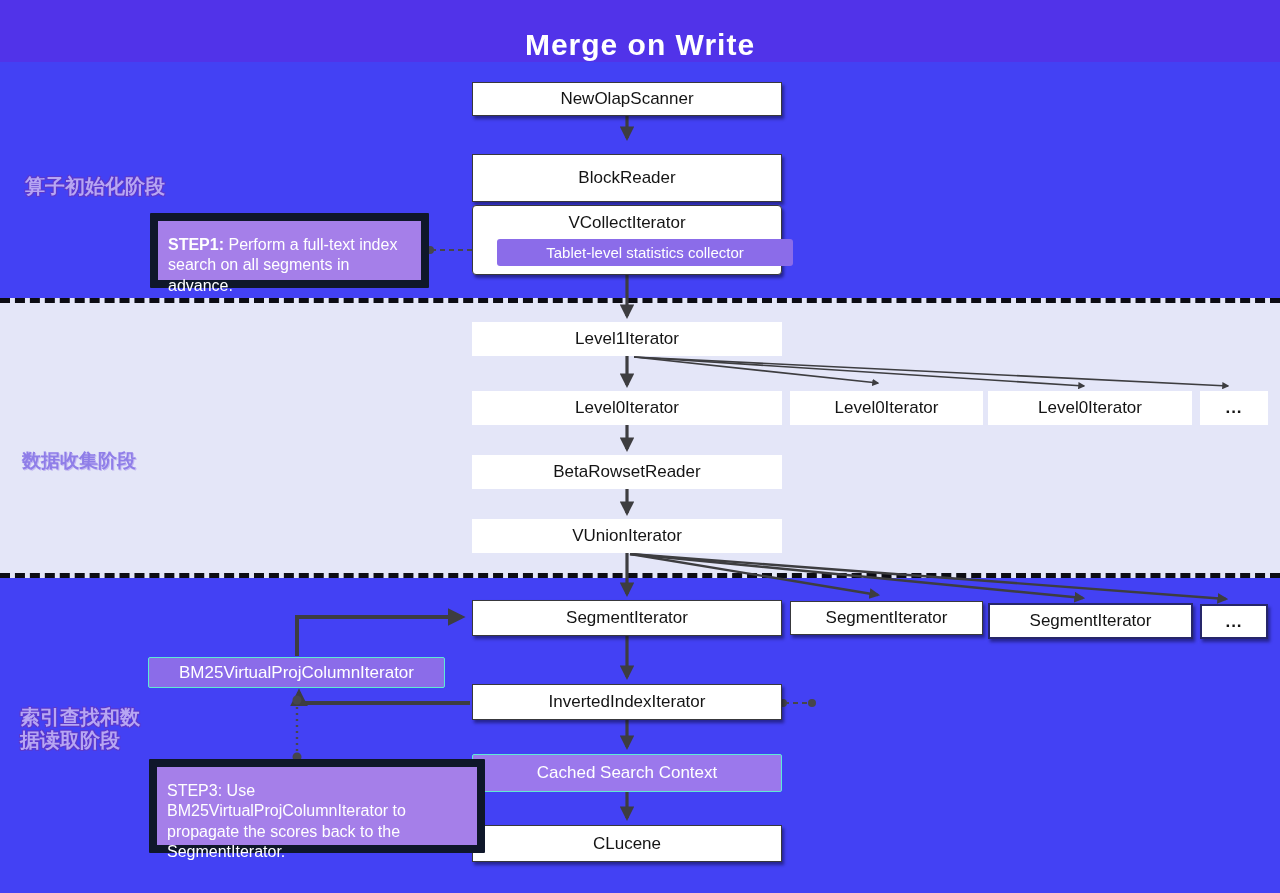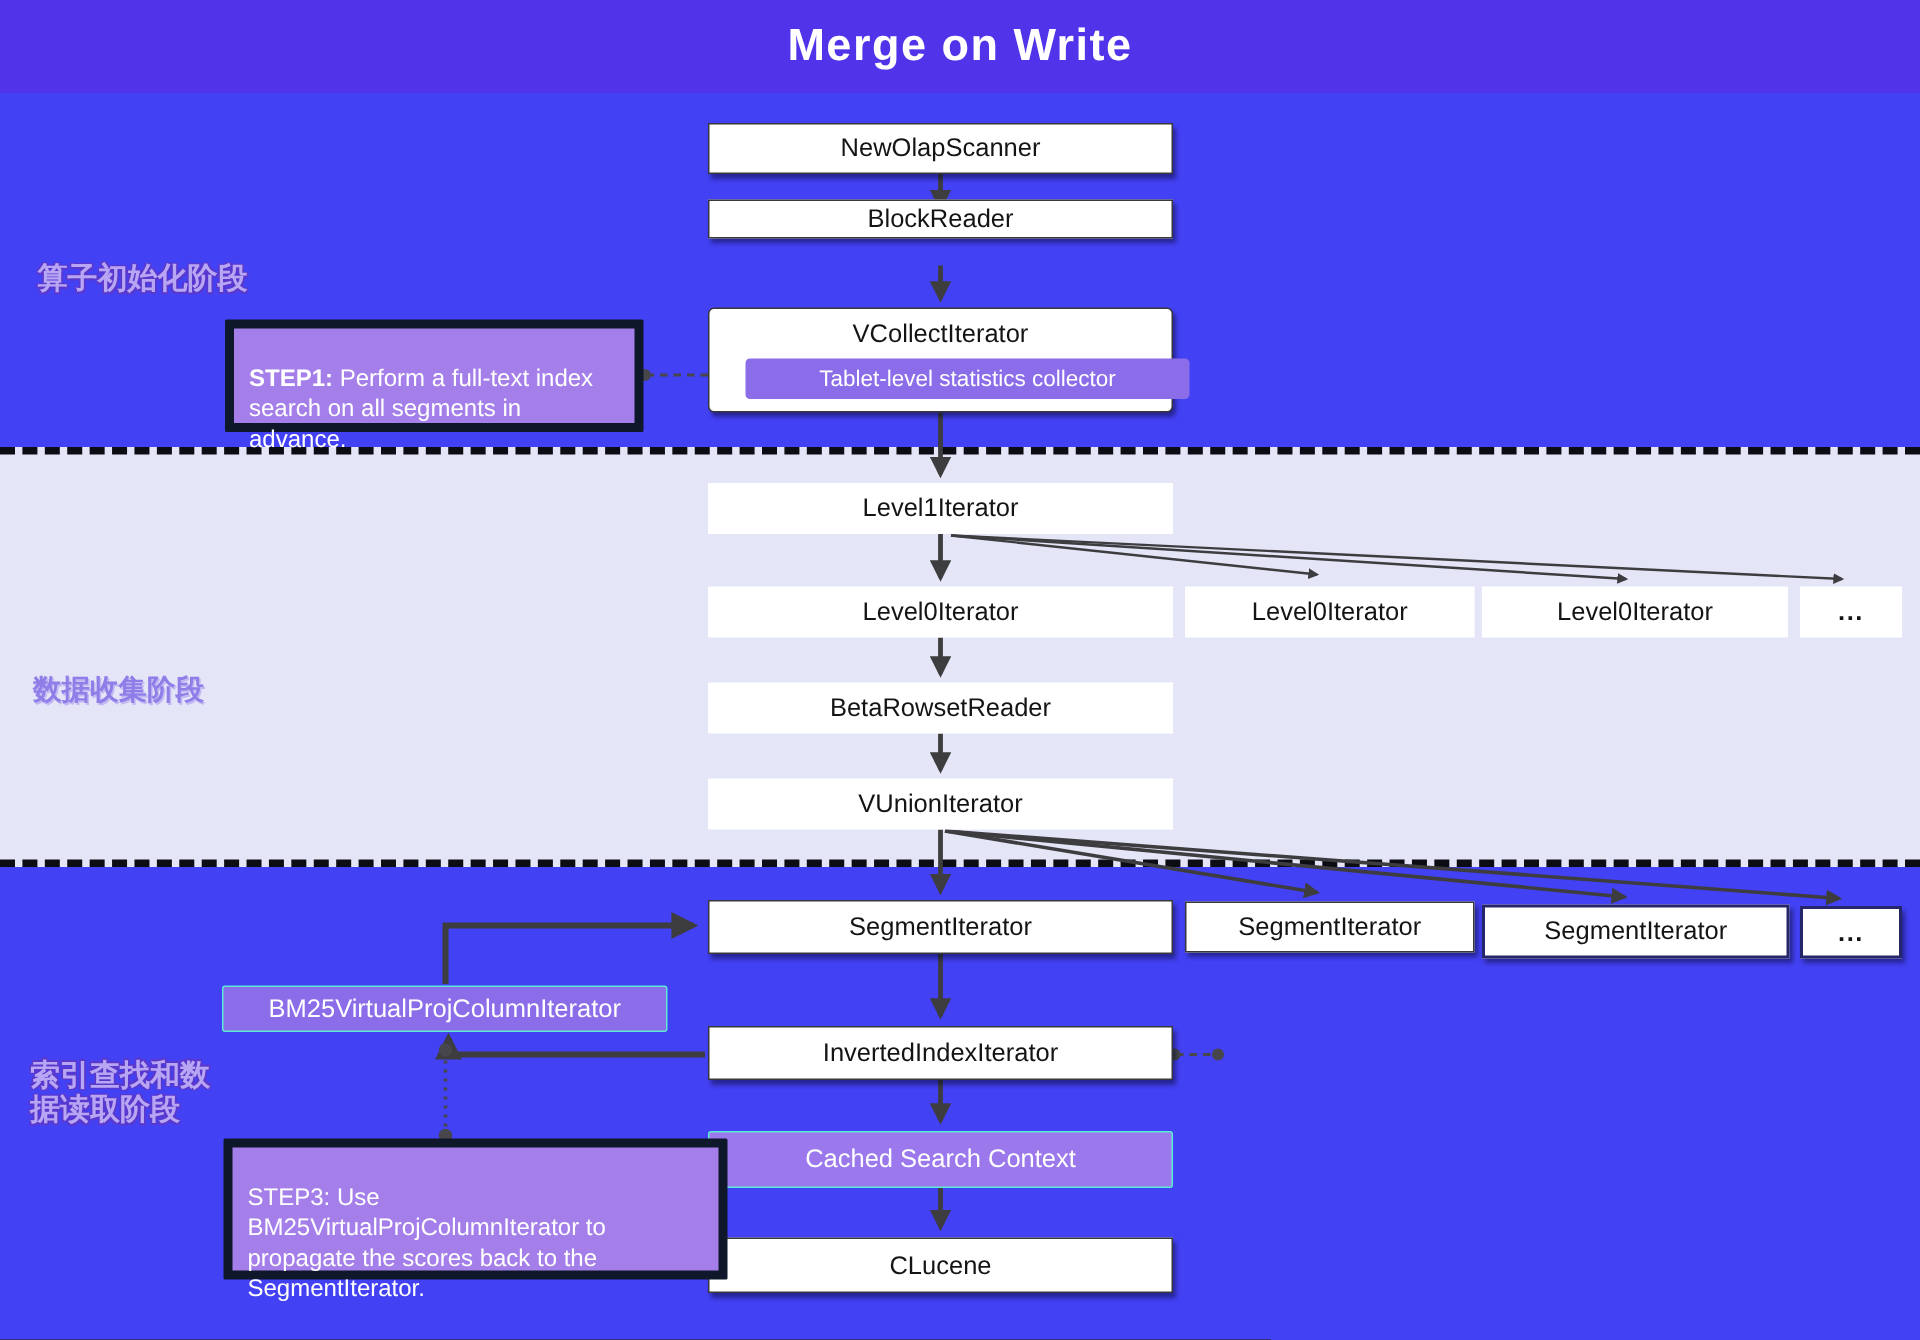--- a/index.html
+++ b/index.html
@@ -4,35 +4,35 @@
 <style>
   html,body{margin:0;padding:0;background:#222;}
   #canvas{
     position:relative;width:1280px;height:893px;overflow:hidden;
     background:var(--band_blue,#4341f4);
     font-family:"Liberation Sans","DejaVu Sans",sans-serif;
   }
   .abs{position:absolute;box-sizing:border-box;}
   
   .header{left:0;top:0;width:1280px;height:62px;background:var(--header_bg,#5133e9);
-    display:flex;align-items:center;justify-content:center;}
+    display:flex;align-items:flex-end;justify-content:center;}
   .header .title{color:#fff;font-size:30px;font-weight:bold;letter-spacing:1px;}
   
   .band-light{left:0;top:298px;width:1280px;height:280px;background:var(--band_light,#e4e6f8);
     border-top:5px dashed #0c0c14;border-bottom:5px dashed #0c0c14;}
   
   .wbox{background:#fff;color:#141414;display:flex;align-items:center;justify-content:center;
     font-size:17px;border-radius:0;}
   .shadowed{border:1px solid #38383c;box-shadow:2px 3px 3px rgba(5,5,30,.45);}
   .navyb{border:2px solid #26266a;box-shadow:2px 3px 3px rgba(5,5,30,.45);}
   .pbox{background:var(--purple_box,#9b78ec);color:#fff;display:flex;align-items:center;justify-content:center;
     font-size:17px;border:1px solid #5eead4;border-radius:2px;}
   .innerp{background:var(--inner_purple,#8b6ce9);color:#fff;font-size:15px;border:none;border-radius:3px;}
-  .stepbox{background:var(--step_bg,#a57fe9);border:6px solid #0f172a;color:#fff;font-size:16px;
-    line-height:1.27;padding:24px 10px;border-radius:1px;}
+  .stepbox{background:var(--step_bg,#a57fe9);border:8px solid #0f172a;color:#fff;font-size:16px;
+    line-height:1.27;padding:14px 10px;border-radius:1px;}
   .stepbox b{font-weight:bold;}
   .vcollect-title{height:34px;display:flex;align-items:center;justify-content:center;font-size:17px;color:#141414;}
   
   .phase{font-weight:bold;color:#b7a6f3;font-size:20px;line-height:1.15;
     text-shadow:1px 1px 0 #5b38cc,-1px 1px 0 #5b38cc,1px -1px 0 #5b38cc,-1px -1px 0 #5b38cc;}
   .phase-light{color:#8f7ee8;text-shadow:1px 1px 0 #c3b9f2;font-size:19px;}
   .dots{font-weight:bold;letter-spacing:1px;}
   svg{position:absolute;left:0;top:0;pointer-events:none;}
 </style>
 </head>
@@ -96,21 +96,21 @@
       <circle cx="430" cy="250" r="4"></circle>
         <circle cx="495" cy="250" r="4"></circle>
       <circle cx="783" cy="703" r="4"></circle>
         <circle cx="812" cy="703" r="4"></circle>
       <circle cx="297" cy="700" r="4.5"></circle>
         <circle cx="297" cy="757" r="4.5"></circle>
     </g>
   </svg>
 
   <div class="abs wbox shadowed" style="left:472px;top:82px;width:310px;height:34px;">NewOlapScanner</div>
-  <div class="abs wbox shadowed" style="left:472px;top:133px;width:310px;height:26px;">BlockReader</div>
+  <div class="abs wbox shadowed" style="left:472px;top:154px;width:310px;height:48px;">BlockReader</div>
 
   <div class="abs wbox shadowed" style="left:472px;top:205px;width:310px;height:70px;border-radius:4px;flex-direction:column;justify-content:flex-start;">
     <div class="vcollect-title">VCollectIterator</div>
     <div class="abs pbox innerp" style="left:24px;top:33px;width:296px;height:27px;">Tablet-level statistics collector</div>
   </div>
 
   <div class="abs stepbox" style="left:150px;top:213px;width:279px;height:75px;">
     <b>STEP1:</b><span> Perform a full-text index search on all segments in advance.</span>
   </div>
 

